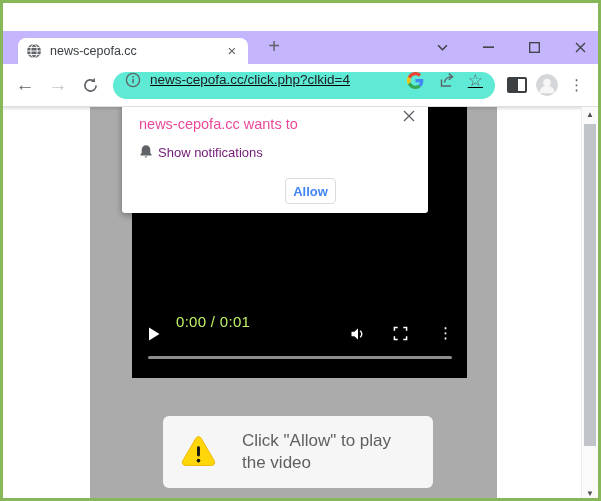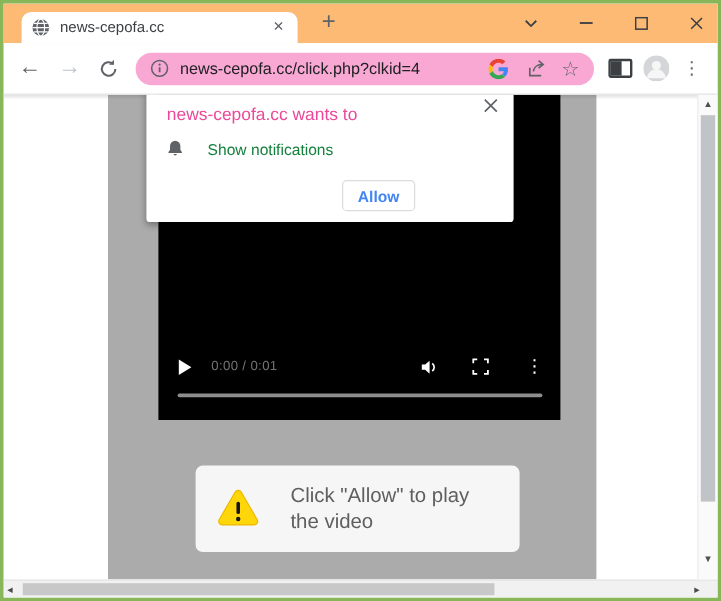--- a/index.html
+++ b/index.html
@@ -1,70 +1,70 @@
 <!DOCTYPE html>
 <html><head>
 <meta charset="utf-8">
 <style>
   html,body{margin:0;padding:0;background:#fff;}
   *{box-sizing:border-box;font-family:"Liberation Sans",sans-serif;}
   .frame{position:relative;width:601px;height:501px;border:3px solid #87b758;background:#fff;overflow:hidden;}
 
   
-  .tabstrip{position:relative;height:33px;background:#fdba74;}
+  .tabstrip{position:relative;height:33px;background:#c4b5fd;margin-top:28px;}
   .tab{position:absolute;left:15px;bottom:0;width:230px;height:26px;background:#fff;border-radius:8px 8px 0 0;display:flex;align-items:center;padding:0 8px;}
   .favicon{width:16px;height:16px;display:inline-flex;}
   .tab-title{margin-left:8px;font-size:12.5px;color:#3c4043;white-space:nowrap;overflow:hidden;flex:1;}
   .tab-close{width:16px;height:16px;line-height:15px;text-align:center;font-size:15px;color:#5f6368;cursor:pointer;}
   .newtab{position:absolute;left:259px;top:4px;width:24px;height:24px;text-align:center;line-height:23px;font-size:20px;font-weight:300;color:#5f6368;cursor:pointer;}
   .win-controls{position:absolute;right:10px;top:3px;height:26px;display:flex;align-items:center;gap:30px;}
   .win-btn{width:16px;height:16px;display:flex;align-items:center;justify-content:center;cursor:pointer;}
 
   
   .toolbar{position:relative;height:43px;background:#fff;border-bottom:1px solid #dcdee1;display:flex;align-items:center;padding-left:9px;}
   .nav-btn{width:26px;height:26px;display:flex;align-items:center;justify-content:center;font-size:19px;color:#5f6368;cursor:pointer;}
   .nav-btn.fwd{margin-left:7px;color:#c0c4c9;}
   .nav-btn.reload{margin-left:6px;}
-  .omnibox{margin-left:10px;width:382px;height:27px;background:#f9a8d4;border-radius:14px;display:flex;align-items:center;padding:0 12px;}
+  .omnibox{margin-left:10px;width:382px;height:27px;background:#5eead4;border-radius:14px;display:flex;align-items:flex-start;padding:0 12px;text-decoration:underline;}
   .omni-url{margin-left:9px;font-size:13.5px;color:#202124;white-space:nowrap;overflow:hidden;flex:1;}
   .omni-icon{display:inline-flex;flex:0 0 auto;cursor:pointer;}
   .star{font-size:17px;color:#5f6368;margin-left:12px;line-height:1;}
   .glogo{margin-left:0;}
   .share{margin-left:14px;}
   .sidepanel{margin-left:12px;width:20px;height:16px;border:2px solid #3c4043;border-radius:2px;position:relative;cursor:pointer;}
   .sidepanel::before{content:"";position:absolute;left:0;top:0;bottom:0;width:9px;background:#3c4043;}
   .avatar{margin-left:9px;width:22px;height:22px;border-radius:50%;overflow:hidden;display:inline-flex;cursor:pointer;}
   .dots{margin-left:11px;width:14px;text-align:center;font-size:15px;color:#5f6368;cursor:pointer;}
 
   
   .page{position:relative;height:404px;background:#fff;overflow:hidden;}
   .page::before{content:"";position:absolute;left:0;right:0;top:0;height:4px;background:linear-gradient(rgba(0,0,0,.12),rgba(0,0,0,0));z-index:3;pointer-events:none;}
   .gray-bg{position:absolute;left:87px;top:0;width:407px;height:404px;background:#ababab;}
 
   
   .video{position:absolute;left:129px;top:0;width:335px;height:271px;background:#000;z-index:1;}
   .vp-play{position:absolute;left:16px;top:220px;display:inline-flex;cursor:pointer;}
-  .vp-time{position:absolute;left:44px;top:220px;font-size:11px;color:#737373;letter-spacing:.3px;}
+  .vp-time{position:absolute;left:44px;top:206px;font-size:15px;color:#bef264;letter-spacing:.3px;}
   .vp-volume{position:absolute;left:218px;top:219px;display:inline-flex;cursor:pointer;}
   .vp-full{position:absolute;left:261px;top:219px;display:inline-flex;cursor:pointer;}
   .vp-menu{position:absolute;left:306px;top:217px;font-size:15px;color:#fff;cursor:pointer;}
   .vp-progress{position:absolute;left:16px;bottom:19px;width:304px;height:3px;background:#8d8d8d;border-radius:2px;cursor:pointer;}
 
   
   .msgbox{position:absolute;left:160px;top:309px;width:270px;height:72px;background:#f6f6f6;border-radius:6px;display:flex;align-items:center;padding-left:16px;z-index:2;}
   .msg-text{margin-left:24px;width:170px;font-size:17px;line-height:1.3;color:#5f5f5f;}
 
   
   .perm-dialog{position:absolute;left:119px;top:-3px;width:306px;height:109px;background:#fff;border-radius:0 0 3px 3px;box-shadow:0 2px 6px rgba(0,0,0,.35);z-index:10;}
   .pd-close{position:absolute;right:13px;top:6px;display:inline-flex;cursor:pointer;}
   .pd-title{position:absolute;left:17px;top:12px;font-size:14.5px;color:#ec4899;}
   .pd-bell{position:absolute;left:16px;top:40px;display:inline-flex;}
-  .pd-perm{position:absolute;left:51px;top:41px;font-size:13px;color:#15803d;}
+  .pd-perm{position:absolute;left:36px;top:41px;font-size:13px;color:#701a75;}
   .pd-btn{position:absolute;top:74px;height:26px;background:#fff;border:1px solid #dadce0;border-radius:4px;color:#4285f4;font-size:13px;font-weight:600;display:flex;align-items:center;justify-content:center;cursor:pointer;padding:0;}
-  .pd-allow{left:163px;width:61px;}
+  .pd-allow{left:163px;width:51px;}
   .pd-block{left:229px;width:62px;}
 
   
   .vscroll{position:absolute;right:0;top:0;bottom:0;width:17px;background:#fafafa;border-left:1px solid #ececec;z-index:5;}
   .vs-up{position:absolute;top:3px;left:0;right:0;text-align:center;font-size:8px;color:#505050;cursor:pointer;}
   .vs-thumb{position:absolute;top:17px;left:2px;right:2px;height:322px;background:#c0c3c7;cursor:pointer;}
   .vs-down{position:absolute;top:382px;left:0;right:0;text-align:center;font-size:8px;color:#505050;cursor:pointer;}
 
   
   .hscroll{position:relative;height:15px;background:#f1f1f1;border-top:1px solid #e4e4e4;}

